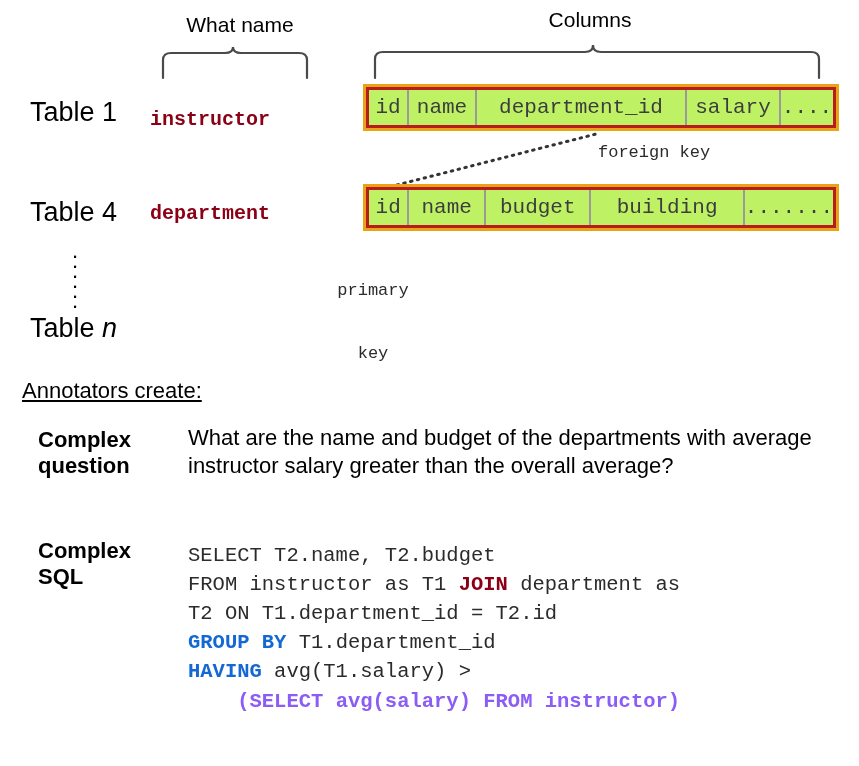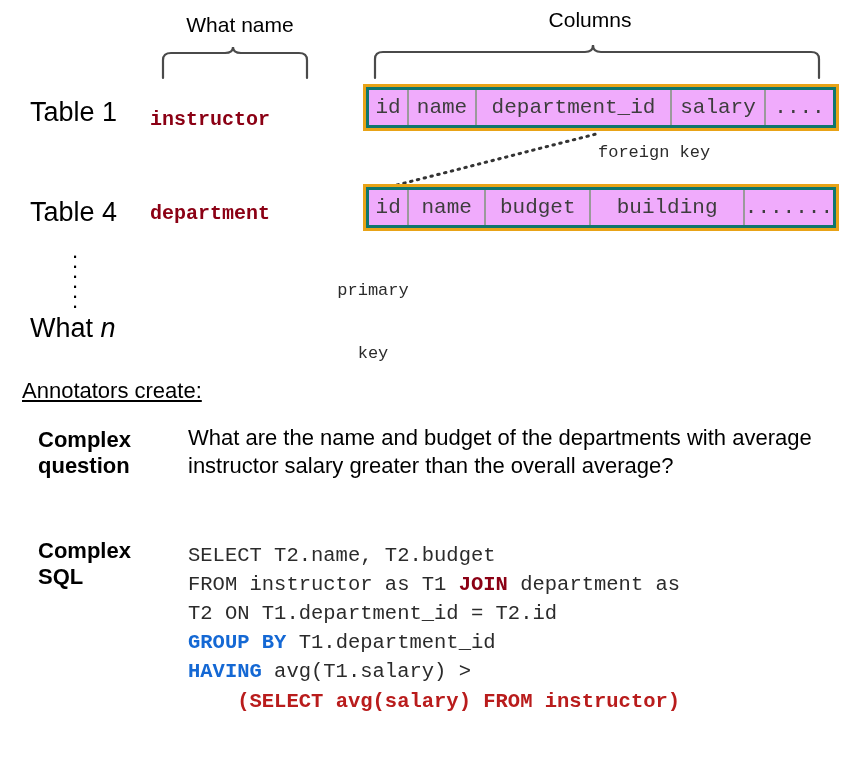--- a/index.html
+++ b/index.html
@@ -32,23 +32,23 @@
     font-size: 20px;
     font-weight: bold;
     color: #8B0014;
     white-space: nowrap;
     letter-spacing: 0px;
     margin-top: 12px;
   }
   .schema-table {
     display: flex;
     box-sizing: border-box;
-    border: 3px solid #0f766e;
+    border: 3px solid #b91c1c;
     outline: 3px solid #E8A317;
-    background: #f0abfc;
+    background: #bef264;
     height: 41px;
     align-items: stretch;
   }
   .schema-table .cell {
     display: flex;
     align-items: center;
     justify-content: center;
     font-family: "Liberation Mono", monospace;
     font-size: 21px;
     color: #3d3d3d;
@@ -98,21 +98,21 @@
   }
   .sql-block {
     font-family: "Liberation Mono", monospace;
     font-size: 20.5px;
     color: #2b2b2b;
     line-height: 1.42;
     white-space: pre-wrap;
   }
   .kw-red  { color:#8B0014; font-weight:bold; }
   .kw-blue { color:#1468D4; font-weight:bold; }
-  .kw-green{ color:#b91c1c; font-weight:bold; }
+  .kw-green{ color:#8b5cf6; font-weight:bold; }
 </style>
 </head>
 <body>
 
 <div class="abs brace-label" style="left:150px; top:13px; width:180px;">What name</div>
 
 <svg class="abs" style="left:160px; top:44px;" width="150" height="36" viewBox="0 0 150 36">
   <path d="M3 34 L3 16 Q3 9 11 9 L65 9 Q73 9 73 3 Q73 9 81 9 L139 9 Q147 9 147 16 L147 34" fill="none" stroke="#4a4a4a" stroke-width="2.2" stroke-linecap="round"></path>
 </svg>
 
@@ -122,21 +122,21 @@
   <path d="M3 36 L3 17 Q3 10 11 10 L213 10 Q221 10 221 3 Q221 10 229 10 L439 10 Q447 10 447 17 L447 36" fill="none" stroke="#4a4a4a" stroke-width="2.2" stroke-linecap="round"></path>
 </svg>
 
 <div class="abs row-label" style="left:30px; top:97px;">Table 1</div>
 
 <div class="abs table-name" style="left:150px; top:96px;">instructor</div>
 
 <div class="abs schema-table" style="left:366px; top:87px; width:470px;">
   <div class="cell" style="width:40px;">id</div>
   <div class="cell" style="width:68px;">name</div>
-  <div class="cell" style="width:195px;">department_id</div>
+  <div class="cell" style="width:210px;">department_id</div>
   <div class="cell" style="width:94px;">salary</div>
   <div class="cell" style="flex:1;">....</div>
 </div>
 
 <svg class="abs" style="left:392px; top:128px;" width="215" height="62" viewBox="0 0 215 62">
   <line x1="5" y1="57" x2="208" y2="5" stroke="#333333" stroke-width="3" stroke-dasharray="1.5 5.5" stroke-linecap="round"></line>
 </svg>
 
 <div class="abs mono-note" style="left:598px; top:142px;">foreign key</div>
 
@@ -160,21 +160,21 @@
 <div class="abs vdots" style="left:60px; top:246px; width:30px;">
   <span>.</span>
     <span>.</span>
     <span>.</span>
     <span>.</span>
     <span>.</span>
     <span>.</span>
 </div>
 
 <div class="abs row-label" style="left:30px; top:313px;">
-  <span>What </span><span class="table-n-italic">n</span>
+  <span>Table </span><span class="table-n-italic">n</span>
 </div>
 
 <div class="abs section-head" style="left:22px; top:378px;">Annotators create:</div>
 
 <div class="abs field-label" style="left:38px; top:427px;">
   <div>Complex</div>
   <div>question</div>
 </div>
 
 <div class="abs question-text" style="left:188px; top:424px; width:660px;">What are the name and budget of the departments with average instructor salary greater than the overall average?</div>

